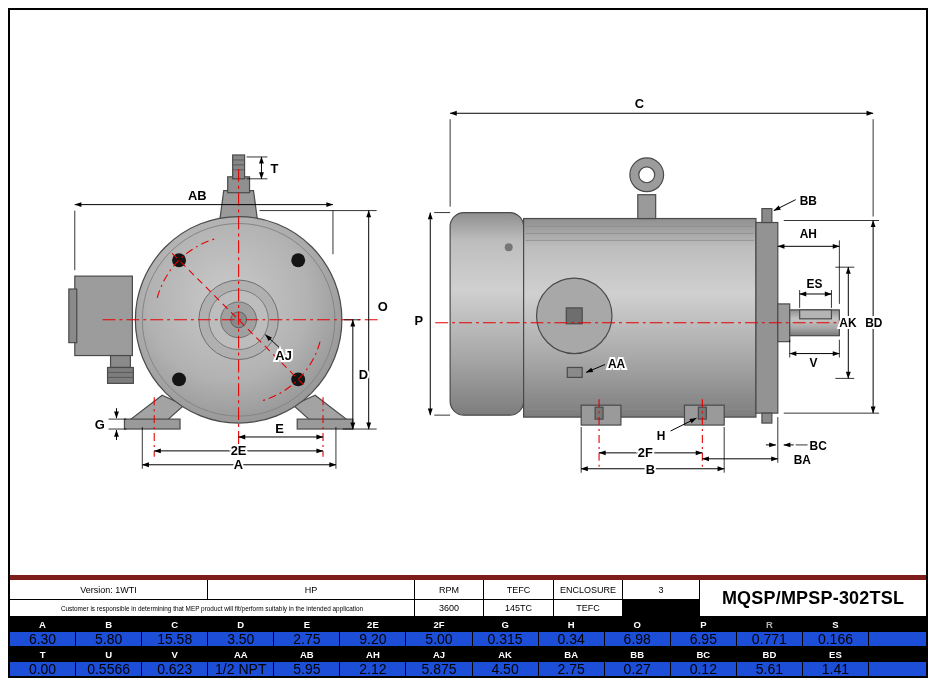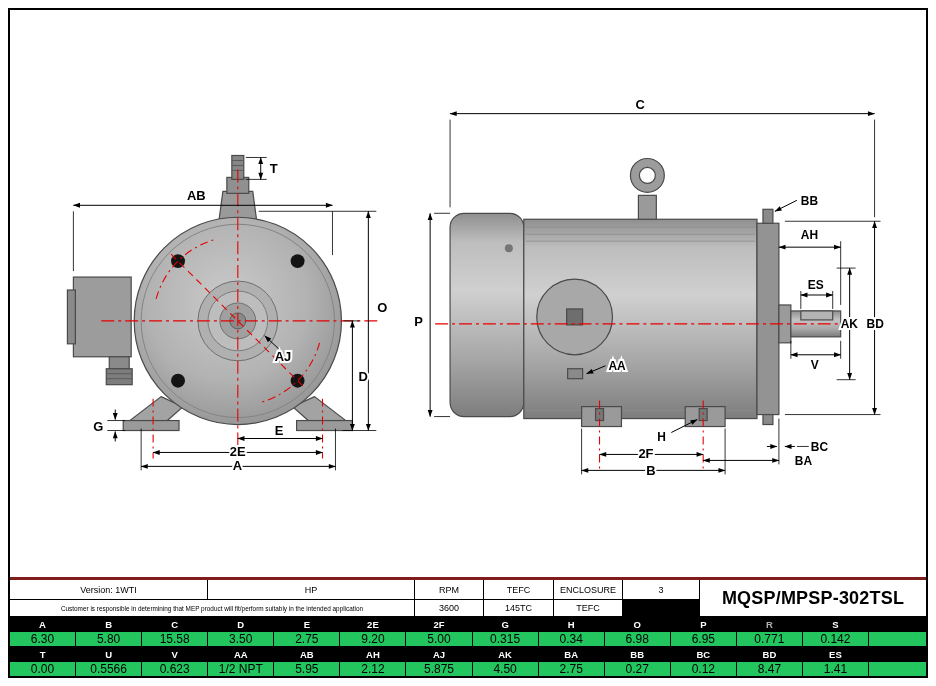--- a/index.html
+++ b/index.html
@@ -1,29 +1,29 @@
 <!DOCTYPE html>
 <html><head>
 <meta charset="utf-8">
 <style>
   * { margin:0; padding:0; box-sizing:border-box; }
   html,body { width:936px; height:686px; background:#fff; font-family:"Liberation Sans", sans-serif; color:#000; }
   .page { position:relative; width:936px; height:686px; background:#fff; overflow:hidden; }
   .frame { position:absolute; left:8px; top:8px; width:920px; height:670px; border:2px solid #000; display:flex; flex-direction:column; background:#fff; }
   .drawing { flex:1 1 auto; display:block; }
   .spec-table { flex:0 0 auto; width:100%; }
-  .info-grid { display:grid; grid-template-columns:197px 206px 68px 69px 68px 76px 1fr; grid-template-rows:19px 16px; gap:1px; background:#000; border-top:3px solid #7f1d1d; }
+  .info-grid { display:grid; grid-template-columns:197px 206px 68px 69px 68px 76px 1fr; grid-template-rows:19px 16px; gap:1px; background:#000; border-top:5px solid #7f1d1d; }
   .info-grid > div { background:#fff; display:flex; align-items:center; justify-content:center; overflow:hidden; }
   .cell-version, .cell-revised { font-size:9px; }
   .cell-spec-h { font-size:9px; font-weight:normal; }
   .cell-spec-v { font-size:9px; }
   .cell-model { grid-column:7; grid-row:1/3; font-weight:bold; font-size:18px; letter-spacing:.2px; }
   .cell-disclaimer { grid-column:1/3; grid-row:2; font-size:6.4px; white-space:nowrap; }
   .dims-grid { display:grid; grid-template-columns:repeat(13,1fr) 57px; grid-auto-rows:14px; gap:1px; background:#000; border-top:1px solid #000; }
-  .dims-grid > div { background:#22c55e; display:flex; align-items:center; justify-content:center; font-size:12px; overflow:hidden; }
+  .dims-grid > div { background:#1d4ed8; display:flex; align-items:center; justify-content:center; font-size:14px; overflow:hidden; }
   .dims-grid > div.hdr { background:#000; color:#fff; font-weight:bold; font-size:9.5px; }
   .dims-grid > div.hdr.dim-r { color:#b0b0b0; }
   svg .dlab { font-family:"Liberation Sans", sans-serif; font-size:13px; font-weight:bold; fill:#000; stroke:#fff; stroke-width:4px; paint-order:stroke; }
   svg .dlab.sm { font-size:12px; }
   svg .dim { stroke:#000; stroke-width:1; fill:none; }
   svg .ext { stroke:#000; stroke-width:0.8; fill:none; }
   svg .cl { stroke:#e60000; stroke-width:1.1; fill:none; stroke-dasharray:13 4 3 4; }
   svg .rd { stroke:#e60000; stroke-width:1.1; fill:none; stroke-dasharray:8 4 2 4; }
   svg .outl { stroke:#4a4a4a; stroke-width:1.2; }
 </style>
@@ -326,21 +326,21 @@
         <div>15.58</div>
         <div>3.50</div>
         <div>2.75</div>
         <div>9.20</div>
         <div>5.00</div>
         <div>0.315</div>
         <div>0.34</div>
         <div>6.98</div>
         <div>6.95</div>
         <div>0.771</div>
-        <div>0.142</div>
+        <div>0.166</div>
         <div></div>
 
         <div class="hdr">T</div>
         <div class="hdr">U</div>
         <div class="hdr">V</div>
         <div class="hdr">AA</div>
         <div class="hdr">AB</div>
         <div class="hdr">AH</div>
         <div class="hdr">AJ</div>
         <div class="hdr">AK</div>
@@ -355,20 +355,20 @@
         <div>0.5566</div>
         <div>0.623</div>
         <div>1/2 NPT</div>
         <div>5.95</div>
         <div>2.12</div>
         <div>5.875</div>
         <div>4.50</div>
         <div>2.75</div>
         <div>0.27</div>
         <div>0.12</div>
-        <div>8.47</div>
+        <div>5.61</div>
         <div>1.41</div>
         <div></div>
       </div>
     </div>
 
   </div>
 </div>
 
 </body></html>

